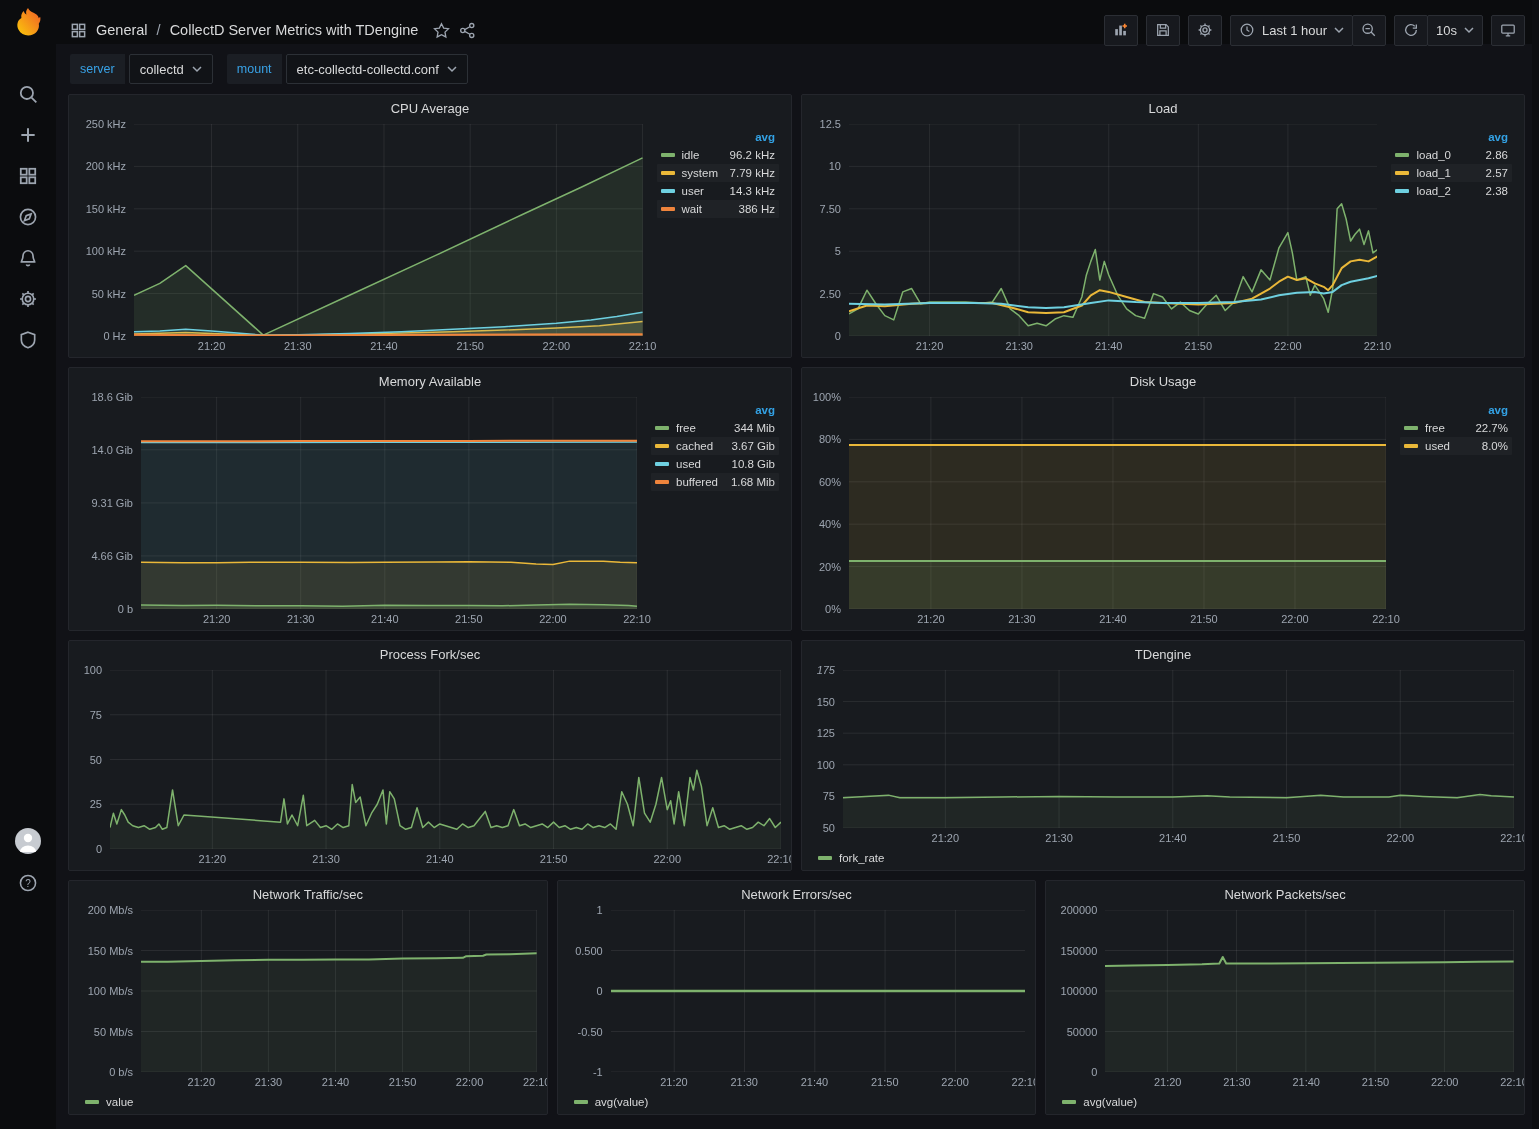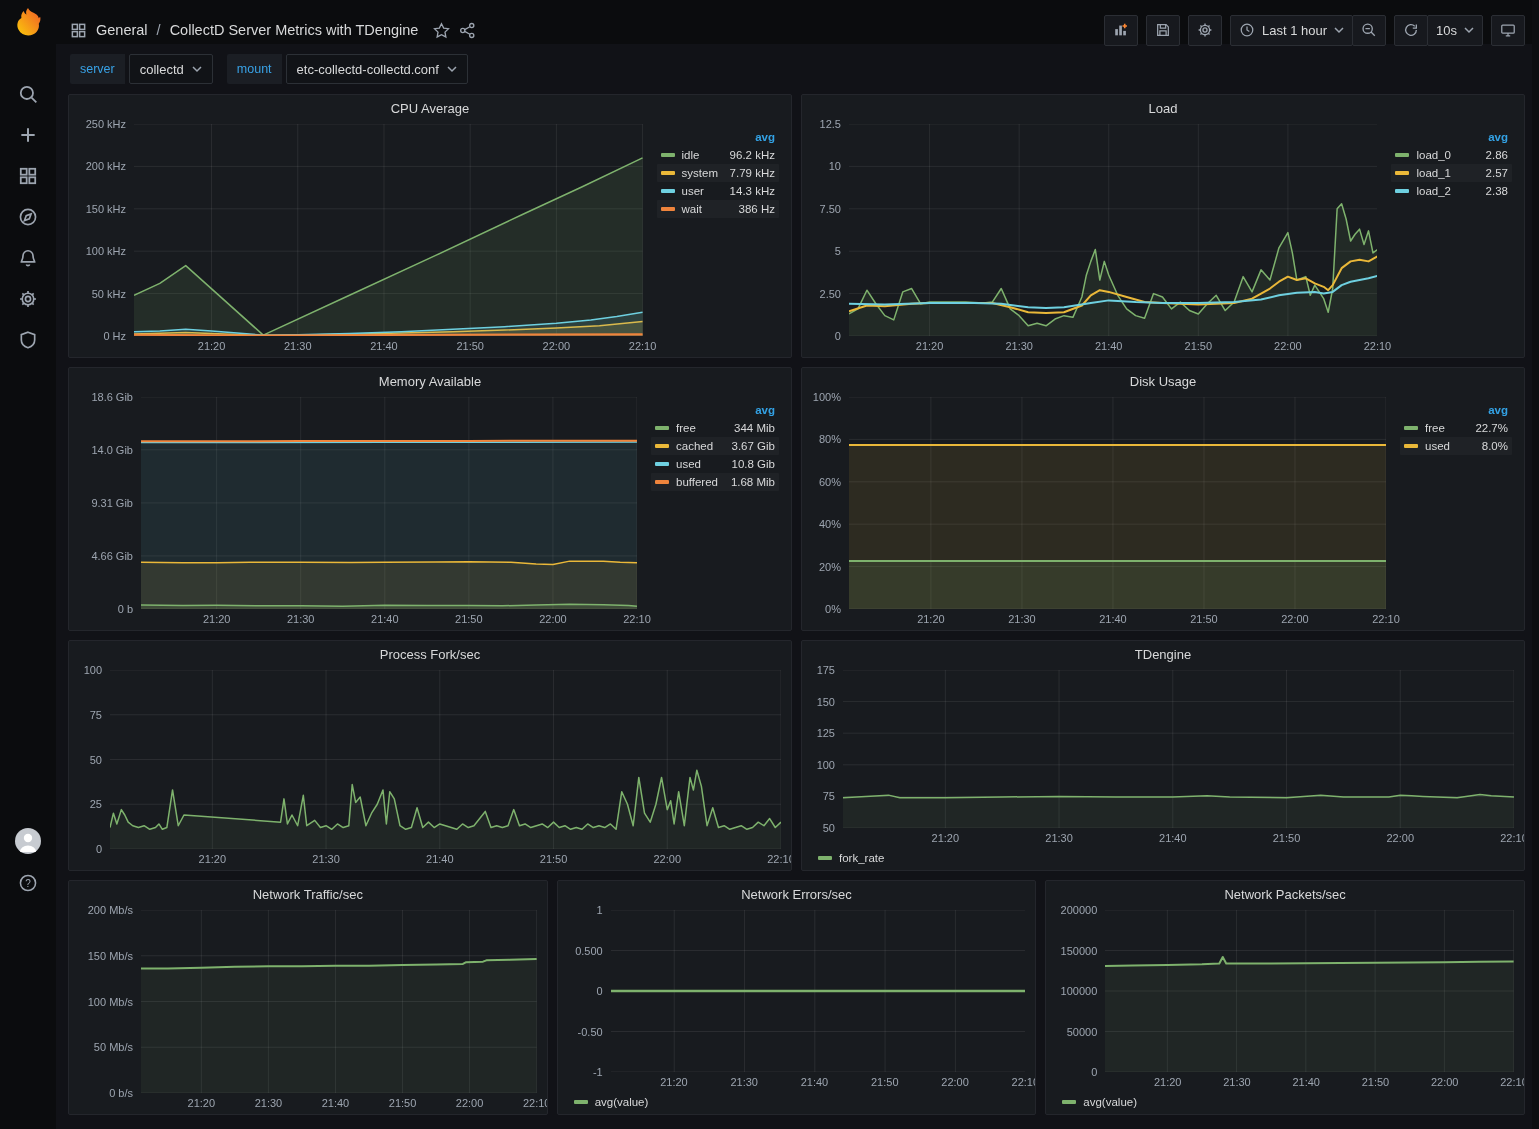--- a/index.html
+++ b/index.html
@@ -618,21 +618,21 @@
       </div>
     <div class="panel-body">
       <div class="chart-col">
         <div class="plot-grid">
           <div class="yaxis" style="width: 33px;">
               <span class="ylab" style="bottom: 0%;">50</span>
               <span class="ylab" style="bottom: 20%;">75</span>
               <span class="ylab" style="bottom: 40%;">100</span>
               <span class="ylab" style="bottom: 60%;">125</span>
               <span class="ylab" style="bottom: 80%;">150</span>
-              <span class="ylab" style="bottom: 100%;">175</span>
+              <span class="ylab" style="bottom: 100%; font-style: italic;">175</span>
             </div>
           <div class="plot">
               <svg viewBox="0 0 1000 1000" preserveAspectRatio="none">
                 <line x1="0" y1="1000.0" x2="1000" y2="1000.0" class="grid-line"></line>
                 <line x1="0" y1="800.0" x2="1000" y2="800.0" class="grid-line"></line>
                 <line x1="0" y1="600.0" x2="1000" y2="600.0" class="grid-line"></line>
                 <line x1="0" y1="400.0" x2="1000" y2="400.0" class="grid-line"></line>
                 <line x1="0" y1="200.0" x2="1000" y2="200.0" class="grid-line"></line>
                 <line x1="0" y1="0.0" x2="1000" y2="0.0" class="grid-line"></line>
                 <line x1="152.5" y1="0" x2="152.5" y2="1000" class="grid-line"></line>
@@ -699,20 +699,26 @@
           <div></div>
             <div class="xaxis">
               <span class="xlab" style="left: 15.2542%;">21:20</span>
               <span class="xlab" style="left: 32.2034%;">21:30</span>
               <span class="xlab" style="left: 49.1525%;">21:40</span>
               <span class="xlab" style="left: 66.1017%;">21:50</span>
               <span class="xlab" style="left: 83.0508%;">22:00</span>
               <span class="xlab" style="left: 100%;">22:10</span>
             </div>
         </div>
+        <div class="legend-bottom">
+            <span class="lb-item">
+              <span class="dash" style="background: rgb(126, 178, 109);"></span>
+              <span>value</span>
+            </span>
+          </div>
       </div>
     </div>
   </section>
 
   <section class="panel p-errors">
     <div class="panel-header">
         <span class="panel-title">Network Errors/sec</span>
       </div>
     <div class="panel-body">
       <div class="chart-col">

